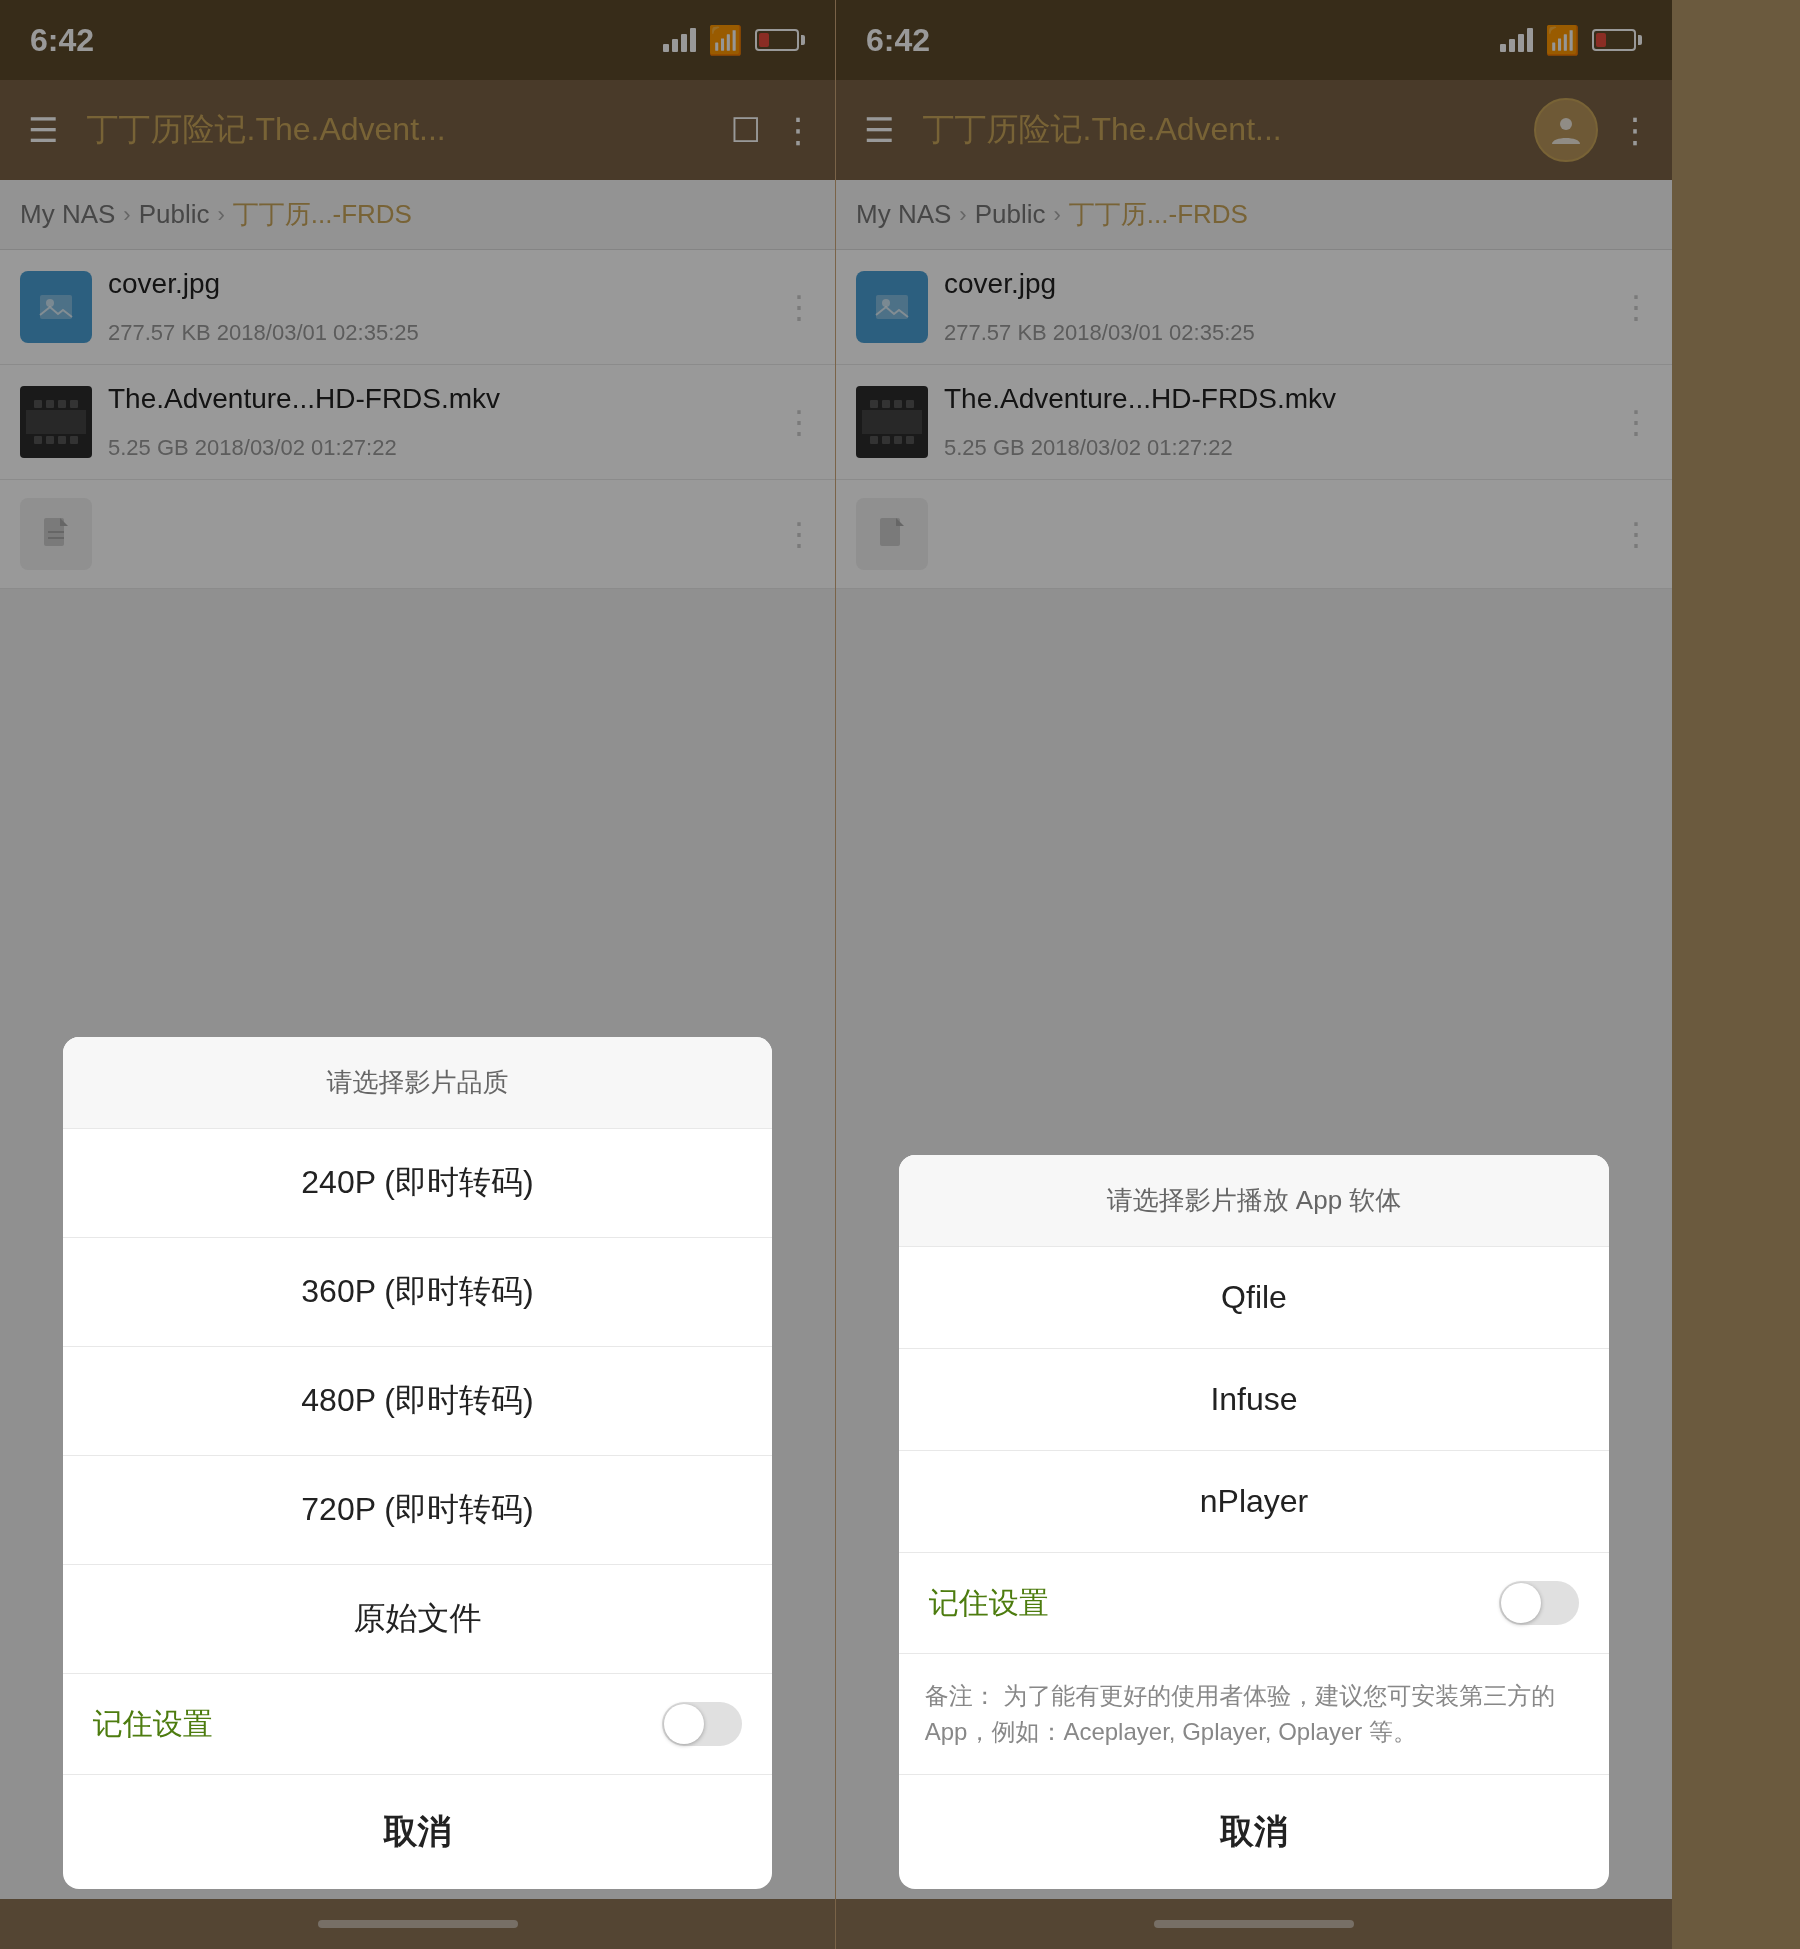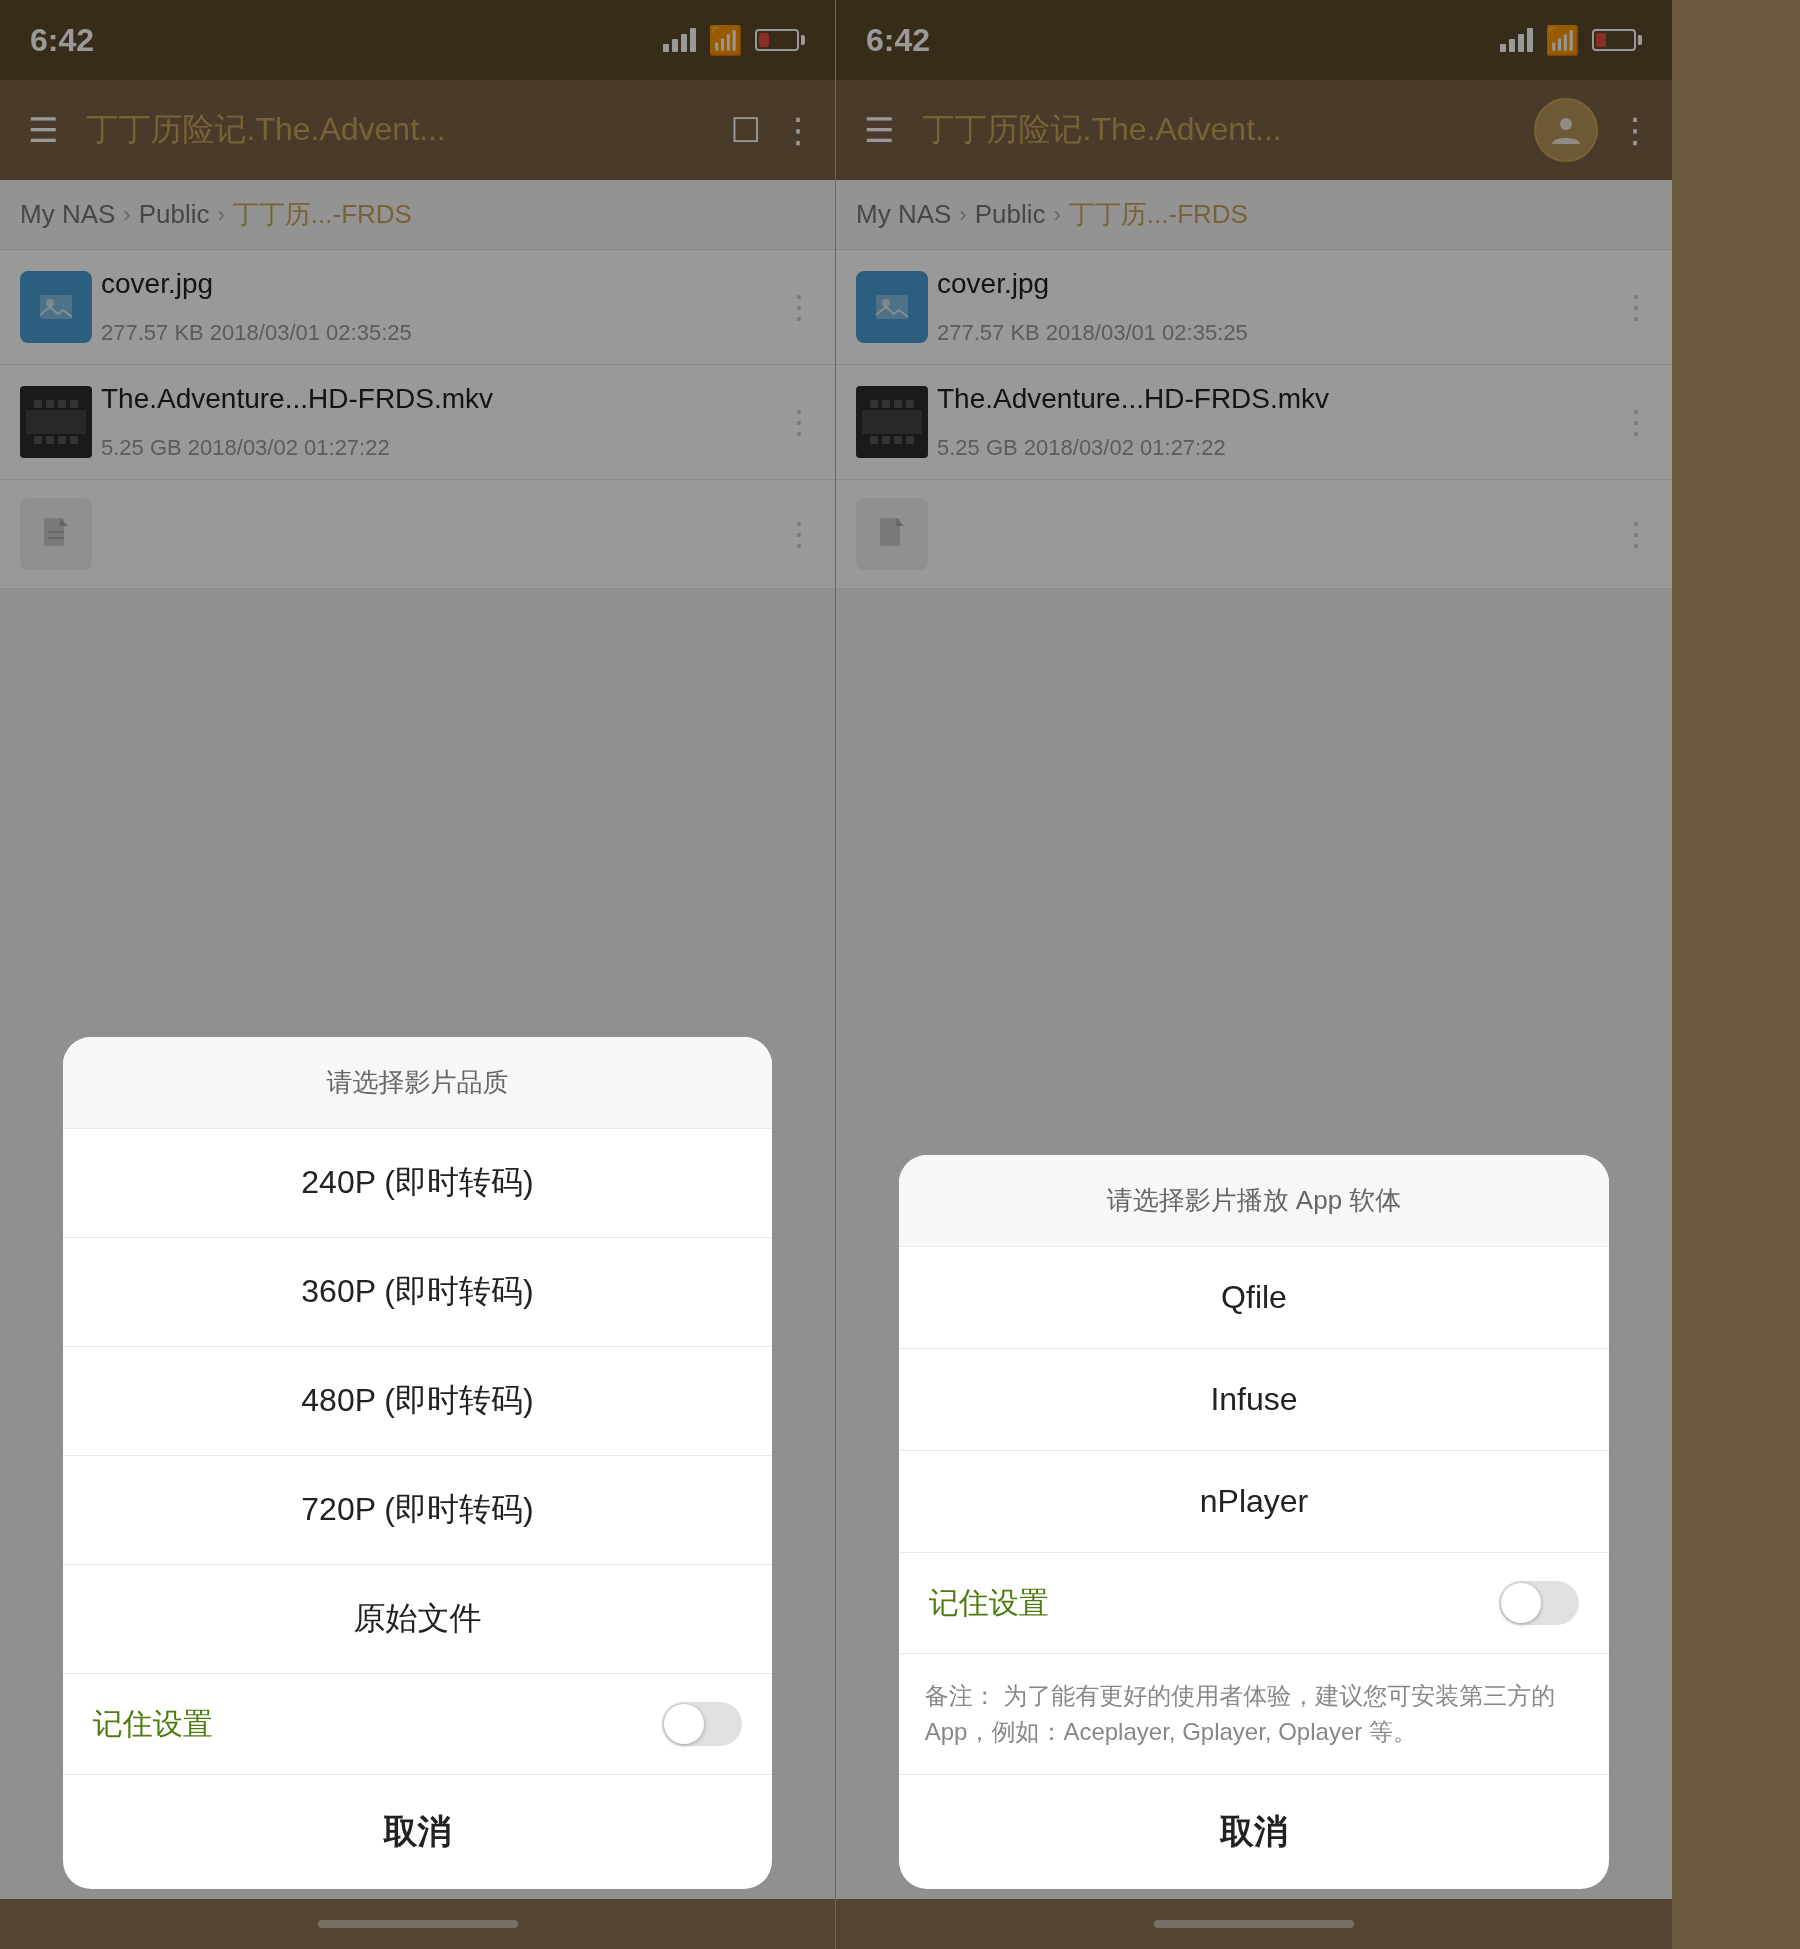--- a/index.html
+++ b/index.html
@@ -157,21 +157,21 @@
       background: #f0f0f0;
       flex: 1;
       overflow: hidden;
     }
     .file-item {
       background: white;
       display: flex;
       align-items: center;
       padding: 18px 20px;
       border-bottom: 1px solid #e8e8e8;
-      gap: 9px;
+      gap: 16px;
     }
     .file-icon {
       width: 72px;
       height: 72px;
       border-radius: 8px;
       flex-shrink: 0;
       display: flex;
       align-items: center;
       justify-content: center;
       font-size: 32px;
@@ -213,21 +213,21 @@
       z-index: 10;
       display: flex;
       align-items: flex-end;
       justify-content: center;
       padding-bottom: 60px;
     }
 
     
     .bottom-sheet {
       background: white;
-      border-radius: 28px;
+      border-radius: 16px;
       width: 85%;
       overflow: hidden;
     }
     .sheet-title {
       padding: 28px 30px;
       text-align: center;
       font-size: 26px;
       color: #666;
       border-bottom: 1px solid #e8e8e8;
       background: #f7f7f7;

